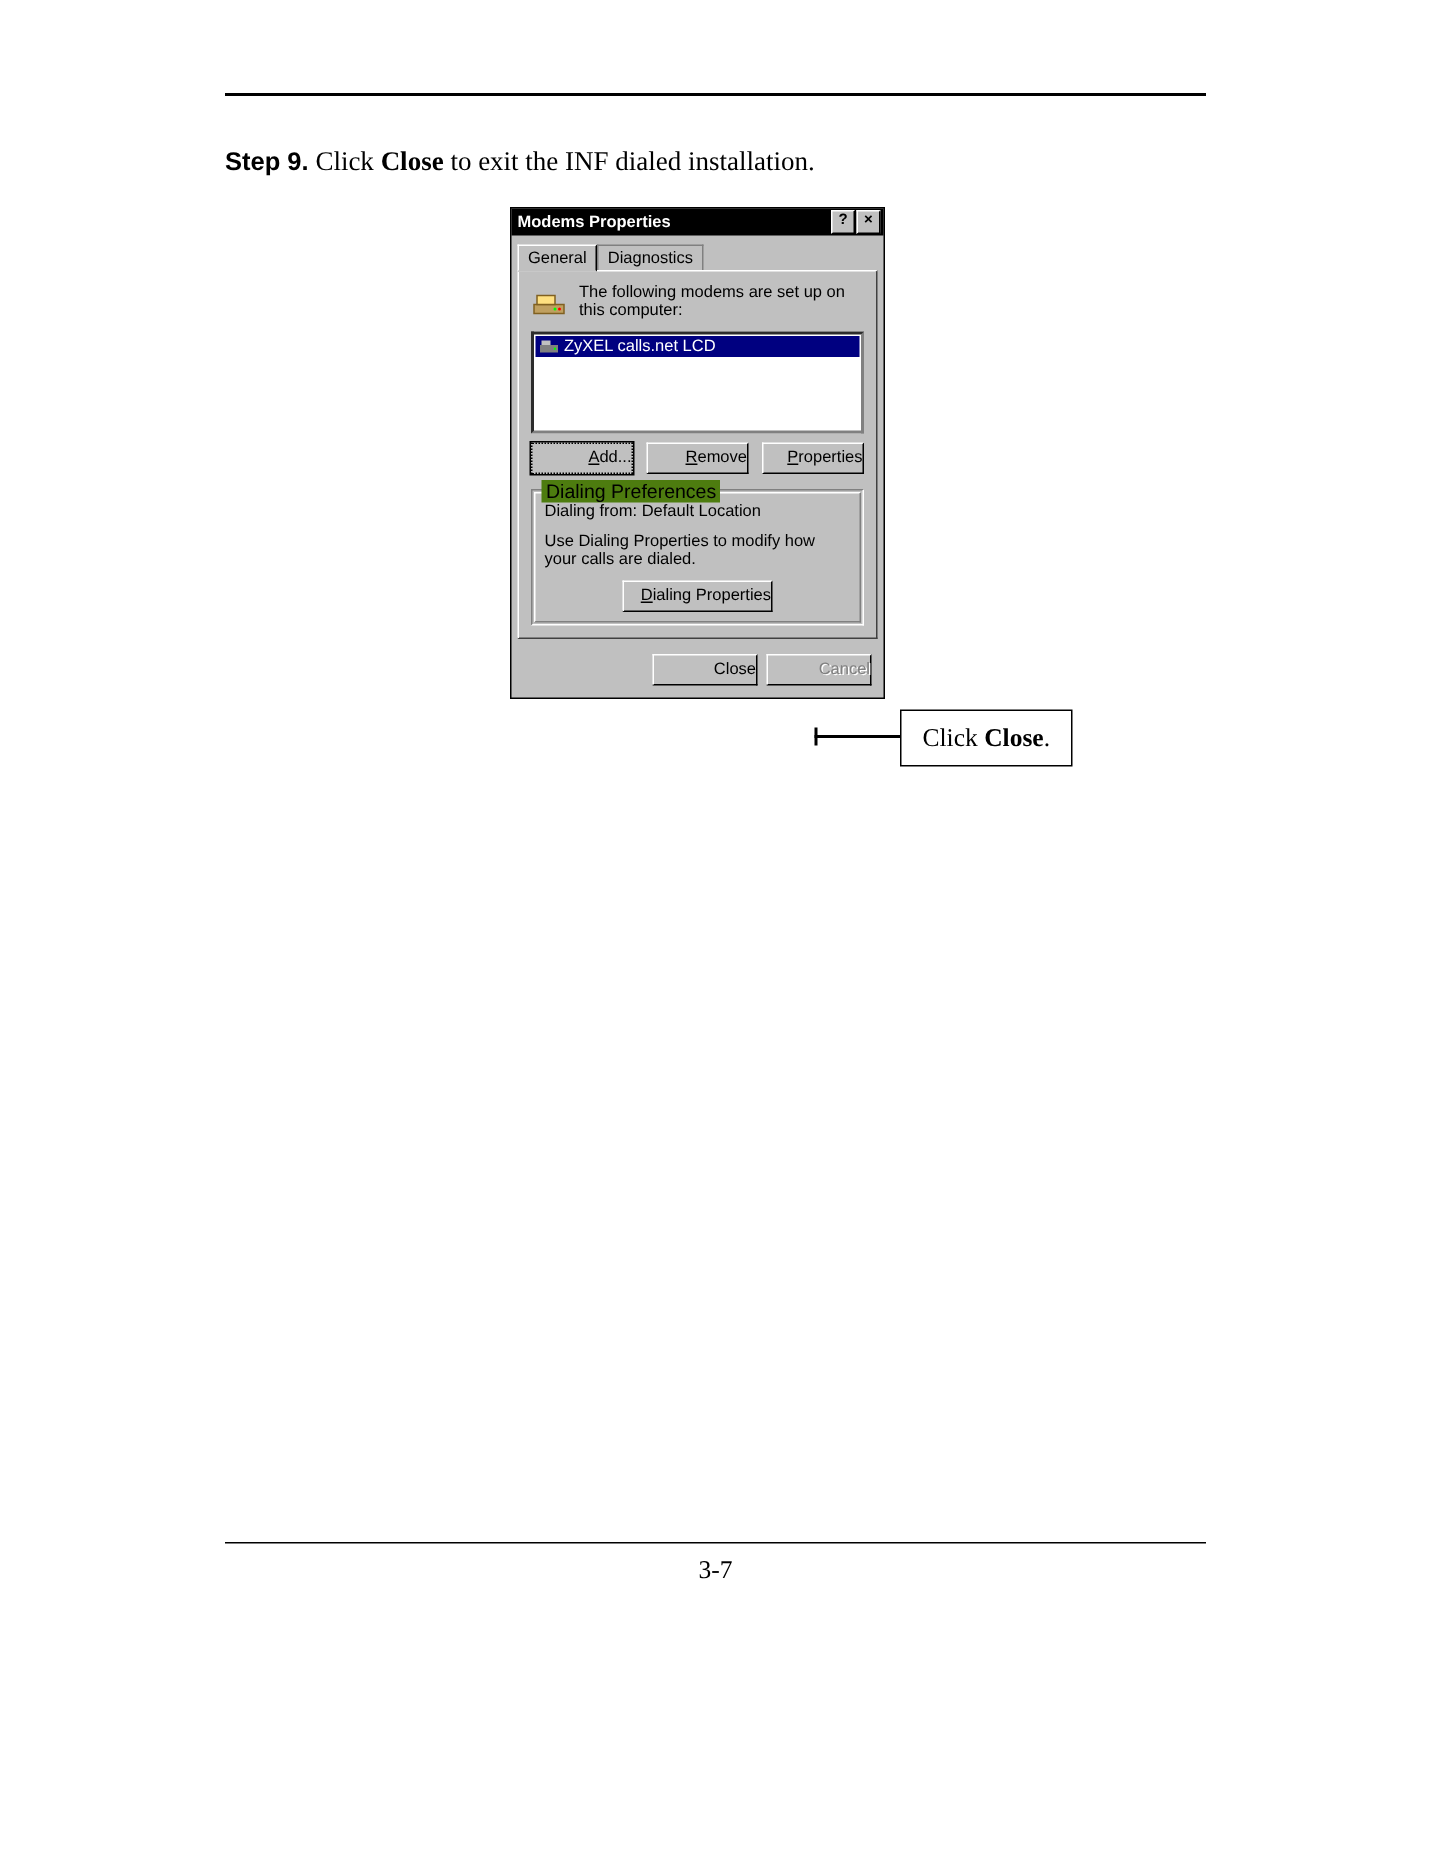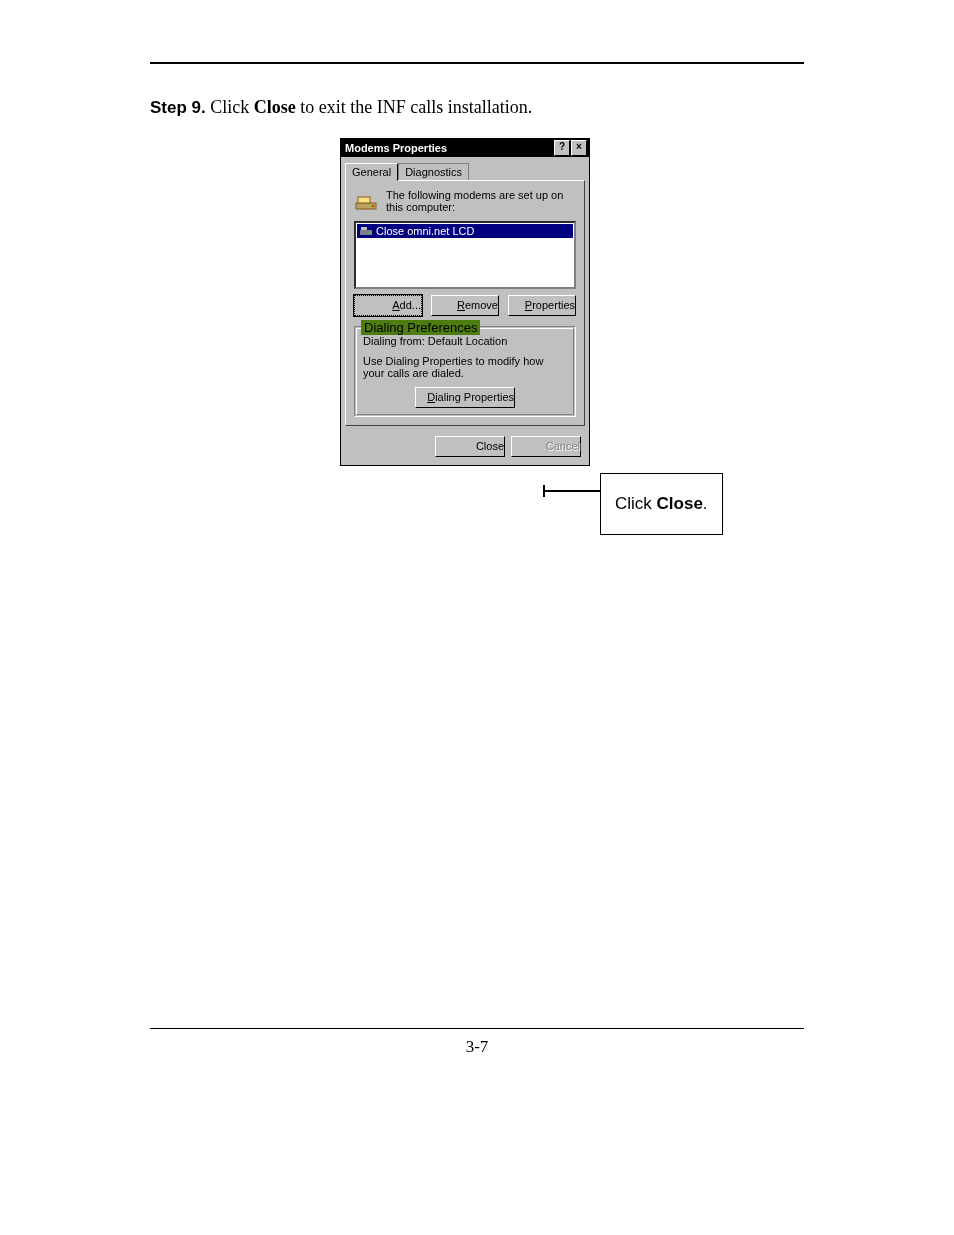--- a/index.html
+++ b/index.html
@@ -35,36 +35,36 @@
   .groupbox{border:1px solid #808080;border-top-color:#808080;border-left-color:#808080;border-right-color:#fff;border-bottom-color:#fff;margin-top:10px;padding:8px;position:relative}
   .groupbox::after{content:"";position:absolute;inset:1px;border:1px solid #fff;border-right-color:#808080;border-bottom-color:#808080;pointer-events:none}
   .group-title{position:absolute;top:-7px;left:6px;background:#4d7c0f;padding:0 3px;font-size:13px;z-index:1}
   .group-inner{position:relative;z-index:1;font-size:11px}
   .group-inner .line{margin-bottom:8px}
   .center-btn{margin:4px auto 0 auto;width:100px}
   .dlg-footer{display:flex;justify-content:flex-end;padding:6px 8px 8px 8px;gap:6px}
   .dlg-footer .w95-btn{width:70px}
   .dlg-footer .disabled{color:#808080;text-shadow:1px 1px 0 #fff}
 
-  .callout{position:absolute;left:600px;top:473px;border:1px solid #000;background:#fff;padding:20px 14px;font-family:Liberation Sans, sans-serif;font-size:17px}
+  .callout{position:absolute;left:600px;top:473px;border:1px solid #000;background:#fff;padding:8px 14px;font-family:Liberation Serif, serif;font-size:17px}
   .callout b{font-weight:bold}
   .callout-line{position:absolute;left:543px;top:490px;width:57px;height:2px;background:#000}
   .callout-line::before{content:"";position:absolute;left:0;top:-5px;width:2px;height:12px;background:#000}
 
   .footer-line{position:absolute;left:150px;right:150px;bottom:206px;border-top:1px solid #000}
   .footer-num{position:absolute;left:0;right:0;bottom:178px;text-align:center;font-size:17px}
 </style>
 </head>
 <body>
 <div class="page">
 
 <div class="header-line"></div>
 
 <div class="step-line">
-  <span class="step-bold">Step 9.</span><span class="serif"> Click </span><span class="serif-bold">Close</span><span class="serif"> to exit the INF calls installation.</span>
+  <span class="step-bold">Step 9.</span><span class="serif"> Click </span><span class="serif-bold">Close</span><span class="serif"> to exit the INF dialed installation.</span>
 </div>
 
 <div class="dialog-wrap">
   <div class="dialog">
     <div class="titlebar">
       <span class="t-left">Modems Properties</span>
       <span class="t-right">
         <span class="tb-btn">?</span>
         <span class="tb-btn">×</span>
       </span>
@@ -82,21 +82,21 @@
         </svg>
         <span class="row1-text">The following modems are set up on this computer:</span>
       </div>
       <div class="listbox">
         <div class="list-item">
           <svg class="list-icon" viewBox="0 0 14 12">
             <rect x="1" y="5" width="12" height="5" fill="#808080"></rect>
             <rect x="2" y="2" width="6" height="3" fill="#c0c0c0"></rect>
             <circle cx="11" cy="7.5" r="0.8" fill="#00ff00"></circle>
           </svg>
-          <span>Close omni.net LCD</span>
+          <span>ZyXEL calls.net LCD</span>
         </div>
       </div>
       <div class="btn-row">
         <div class="w95-btn focus"><u>A</u>dd...</div>
         <div class="w95-btn"><u>R</u>emove</div>
         <div class="w95-btn"><u>P</u>roperties</div>
       </div>
       <div class="groupbox">
         <div class="group-title">Dialing Preferences</div>
         <div class="group-inner">

